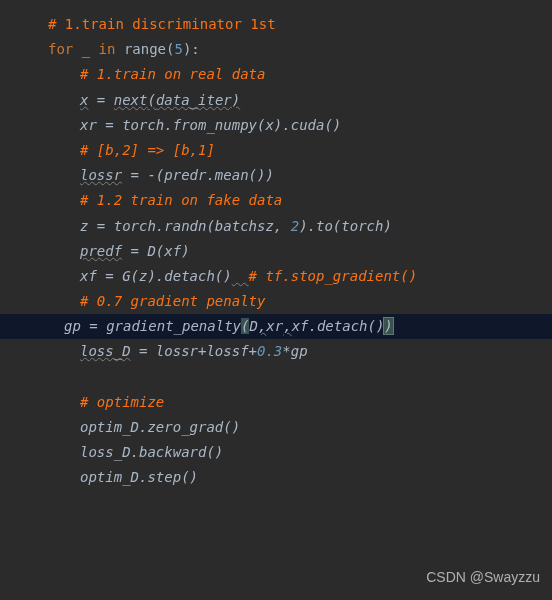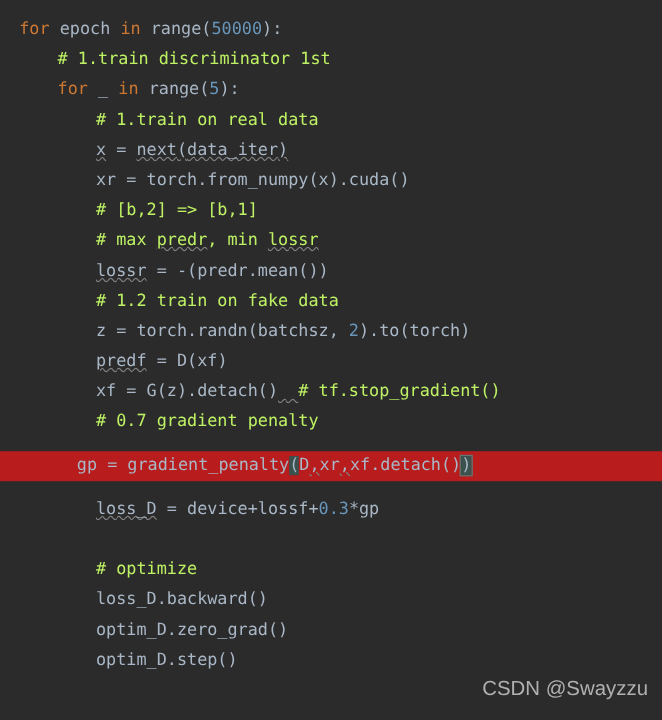--- a/index.html
+++ b/index.html
@@ -16,69 +16,67 @@
     position: relative;
   }
   .code-container {
     padding: 12px 16px;
   }
   .line {
     white-space: pre;
   }
   .kw { color: #cc7832; }
   .num { color: #6897bb; }
-  .comment { color: #bef264; }
+  .comment { color: #f97316; }
   .underlined {
     text-decoration: underline wavy #808080;
     text-decoration-thickness: 1px;
   }
   .hl-line {
-    background: #b91c1c;
-    margin: 11px -16px;
+    background: #0f172a;
+    margin: 0 -16px;
     padding: 0 16px;
   }
   .bracket-hl {
     background: #3b514d;
   }
   .caret-bracket {
     background: #3b514d;
     outline: 1px solid #5e7a75;
   }
   .watermark {
     position: absolute;
     bottom: 10px;
     right: 12px;
     color: #b0b0b0;
     font-family: Arial, sans-serif;
-    font-size: 17px;
+    font-size: 14px;
     margin-top: 28px;
   }
   .indent2 { padding-left: 32px; }
-  .indent3 { padding-left: 64px; }
+  .indent3 { padding-left: 64px; font-style: italic; }
 </style>
 </head>
 <body>
 
 <div class="code-container">
-<div class="line"><span class="kw">for</span><span> epoch </span><span class="kw">in</span><span> range(</span><span class="num">50000</span><span>):</span></div>
 <div class="line indent2"><span class="comment"># 1.train discriminator 1st</span></div>
 <div class="line indent2"><span class="kw">for</span><span> _ </span><span class="kw">in</span><span> range(</span><span class="num">5</span><span>):</span></div>
 <div class="line indent3"><span class="comment"># 1.train on real data</span></div>
 <div class="line indent3"><span class="underlined">x</span><span> = </span><span class="underlined">next</span><span class="underlined">(</span><span class="underlined">data_iter</span><span class="underlined">)</span></div>
 <div class="line indent3"><span>xr = torch.from_numpy(x).cuda()</span></div>
 <div class="line indent3"><span class="comment"># [b,2] =&gt; [b,1]</span></div>
-<div class="line indent3"><span class="comment"># max </span><span class="comment underlined">predr</span><span class="comment">, min </span><span class="comment underlined">lossr</span></div>
 <div class="line indent3"><span class="underlined">lossr</span><span> = -(predr.mean())</span></div>
 <div class="line indent3"><span class="comment"># 1.2 train on fake data</span></div>
 <div class="line indent3"><span>z = torch.randn(batchsz, </span><span class="num">2</span><span>).to(torch)</span></div>
 <div class="line indent3"><span class="underlined">predf</span><span> = D(xf)</span></div>
 <div class="line indent3"><span>xf = G(z).detach()</span><span class="underlined">  </span><span class="comment"># tf.stop_gradient()</span></div>
 <div class="line indent3"><span class="comment"># 0.7 gradient penalty</span></div>
 <div class="line indent3 hl-line"><span>gp = gradient_penalty</span><span class="bracket-hl">(</span><span>D</span><span class="underlined">,</span><span>xr</span><span class="underlined">,</span><span>xf.detach(</span><span>)</span><span class="caret-bracket">)</span></div>
-<div class="line indent3"><span class="underlined">loss_D</span><span> = device+lossf+</span><span class="num">0.3</span><span>*gp</span></div>
+<div class="line indent3"><span class="underlined">loss_D</span><span> = lossr+lossf+</span><span class="num">0.3</span><span>*gp</span></div>
 <div class="line indent3"><span></span>&nbsp;</div>
 <div class="line indent3"><span class="comment"># optimize</span></div>
+<div class="line indent3"><span>optim_D.zero_grad()</span></div>
 <div class="line indent3"><span>loss_D.backward()</span></div>
-<div class="line indent3"><span>optim_D.zero_grad()</span></div>
 <div class="line indent3"><span>optim_D.step()</span></div>
 </div>
 
 <div class="watermark">CSDN @Swayzzu</div>
 
 </body></html>

